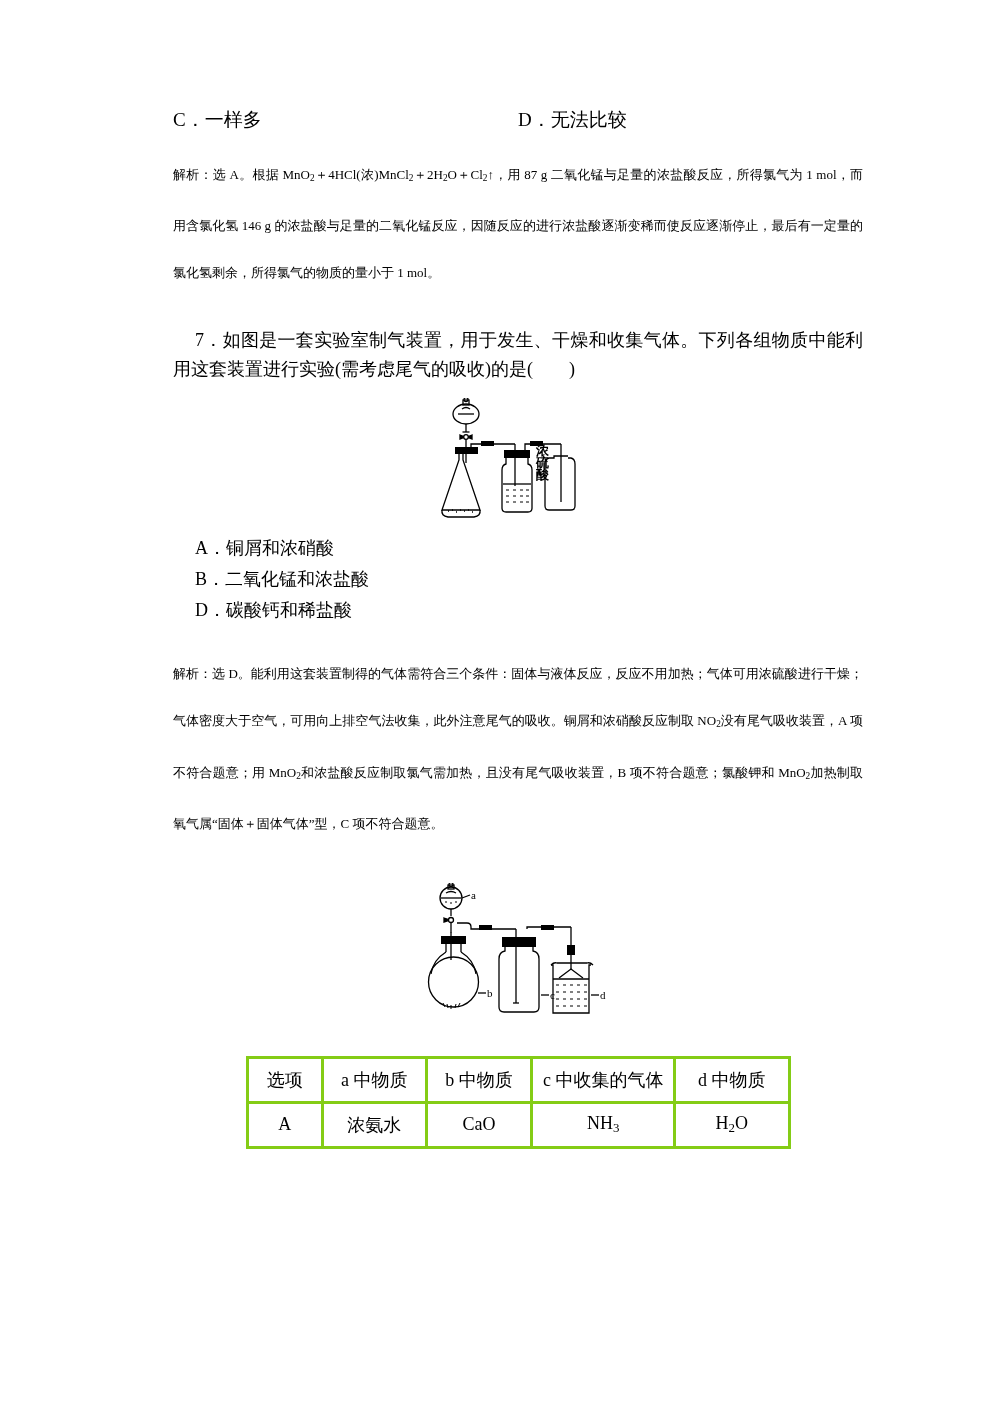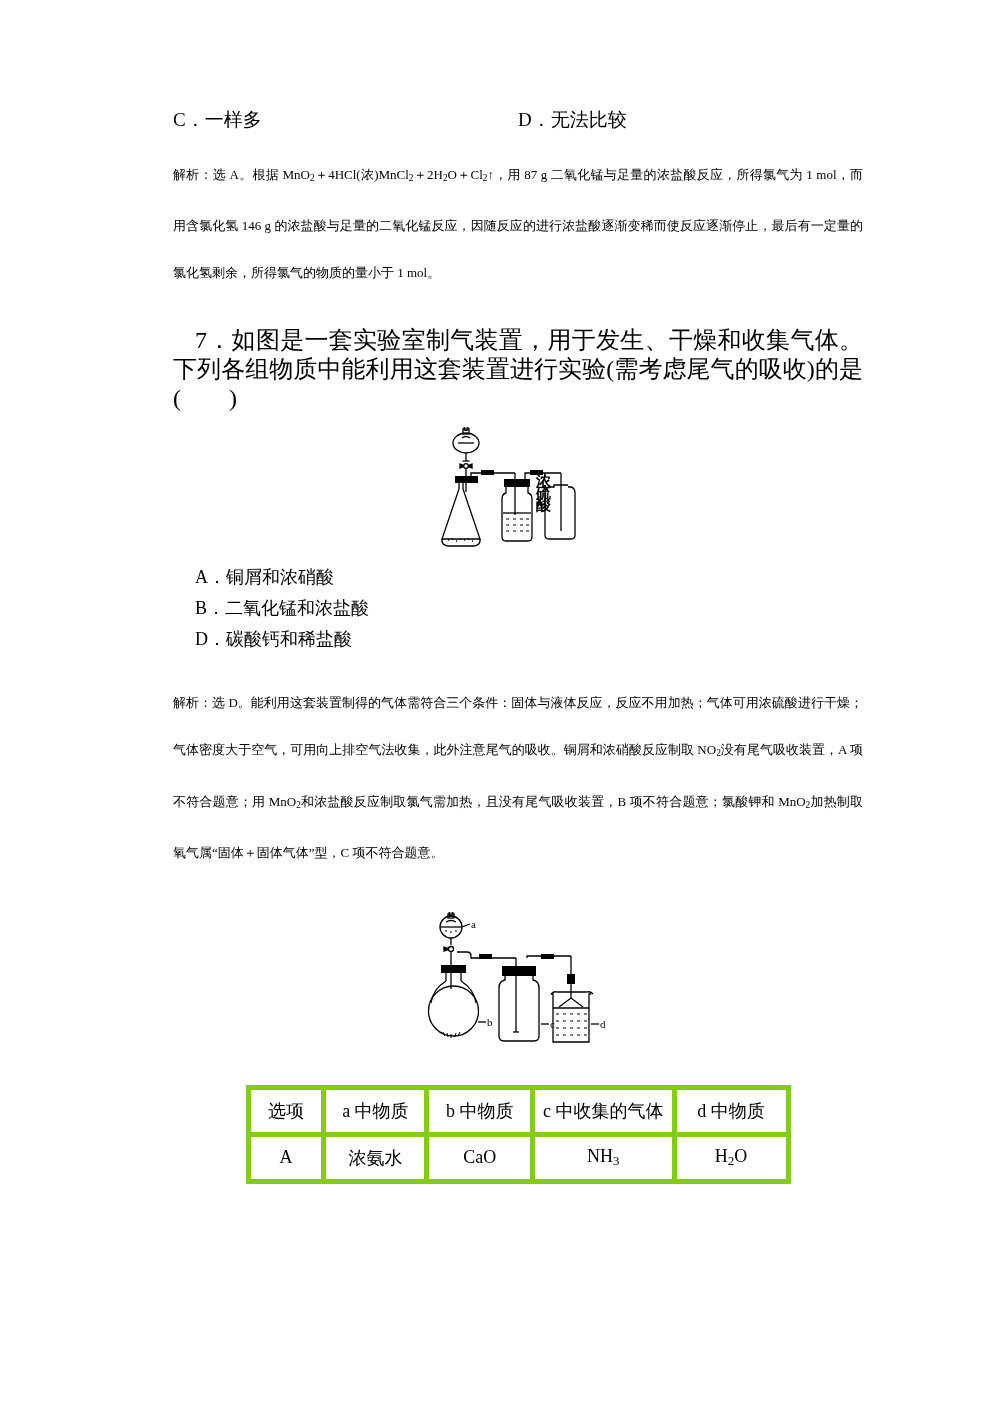--- a/index.html
+++ b/index.html
@@ -41,21 +41,21 @@
     width: 50%;
   }
   .para {
     font-size: 13px;
     line-height: 47px;
     text-align: justify;
     text-justify: inter-ideograph;
     margin: 10px 0 0 0;
   }
   .qtext {
-    font-size: 24px;
+    font-size: 18px;
     line-height: 29px;
     text-align: justify;
     margin: 0;
   }
   .qtext .indent {
     display: inline-block;
     width: 22px;
   }
   .choice {
     font-size: 18px;
@@ -81,21 +81,21 @@
   .tbl-wrap {
     margin: 28px auto 0 auto;
     width: 545px;
   }
   table.opts {
     border-collapse: collapse;
     width: 100%;
     font-size: 18px;
   }
   table.opts td, table.opts th {
-    border: 5px solid #84cc16;
+    border: 3px solid #84cc16;
     text-align: center;
     font-weight: normal;
     height: 42px;
     padding: 0 4px;
   }
   table.opts .c0 { width: 72px; }
   table.opts .c1 { width: 105px; }
   table.opts .c2 { width: 105px; }
   table.opts .c3 { width: 148px; }
   table.opts .c4 { width: 115px; }
@@ -171,21 +171,21 @@
       <rect x="112" y="43" width="13" height="5" fill="#000"></rect>
       <g fill="none" stroke="#000" stroke-width="1.3">
         <path d="M143 46 v8"></path>
 
         <path d="M150 58 h-14 v2 h-5 q-4 1 -4 6 v42 q0 4 4 4 h22 q4 0 4 -4 V66 q0 -5 -4 -6 h-3"></path>
         <path d="M143 54 v50"></path>
       </g>
 
       </svg><div></div>
     
-    <div style="position:absolute; left:118px; top:48px; width:16px; font-size:15px; line-height:12px; font-family:Liberation Sans, sans-serif; font-weight:bold;">
+    <div style="position:absolute; left:118px; top:48px; width:16px; font-size:13px; line-height:12px; font-family:Liberation Mono, monospace; font-weight:bold;">
       <span>浓硫酸</span>
     </div>
   </div>
 
   <div class="choice">A．铜屑和浓硝酸</div>
   <div class="choice">B．二氧化锰和浓盐酸</div>
   <div class="choice">D．碳酸钙和稀盐酸</div>
 
   <div class="spacer-sm"></div>
 

